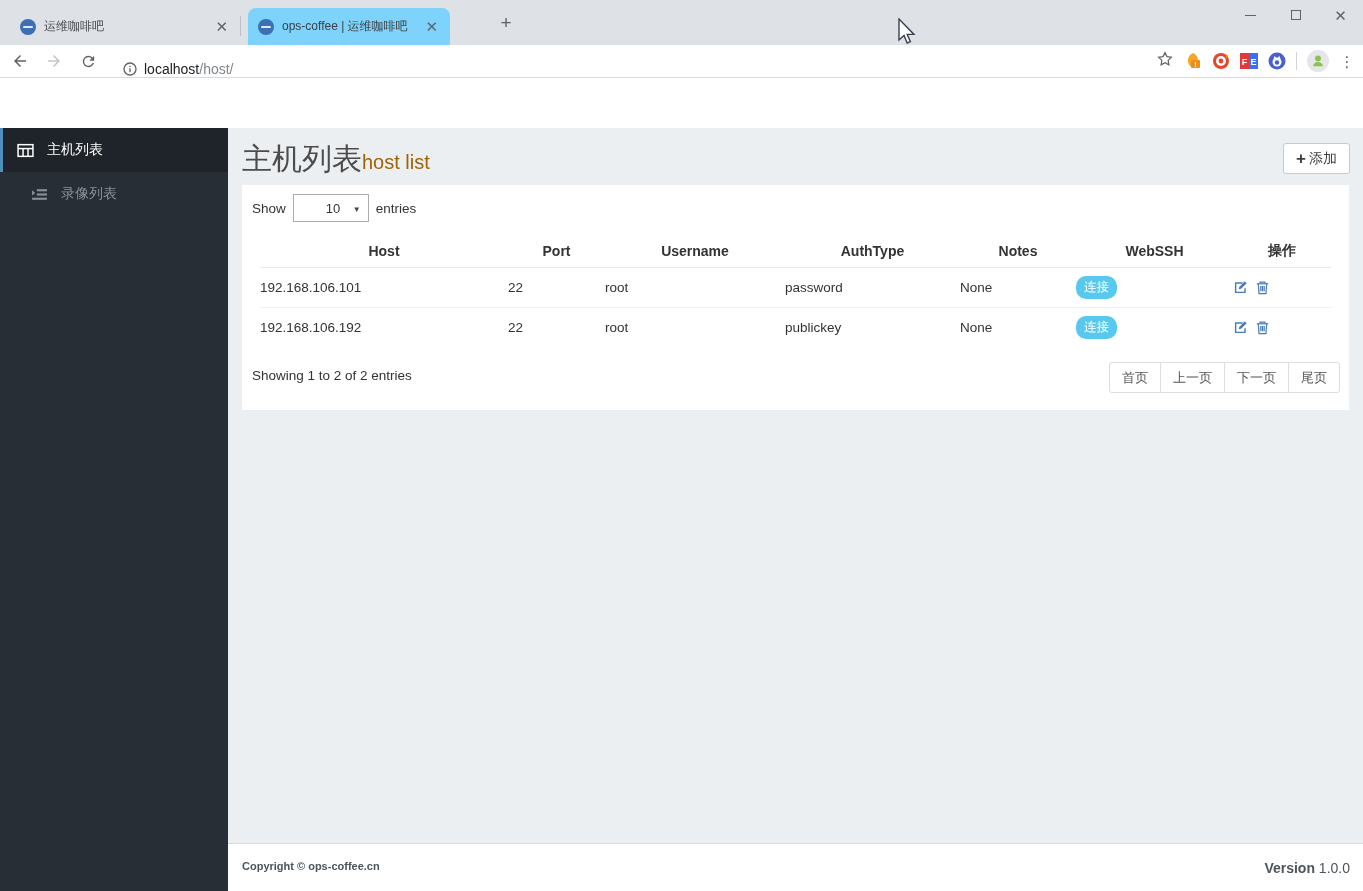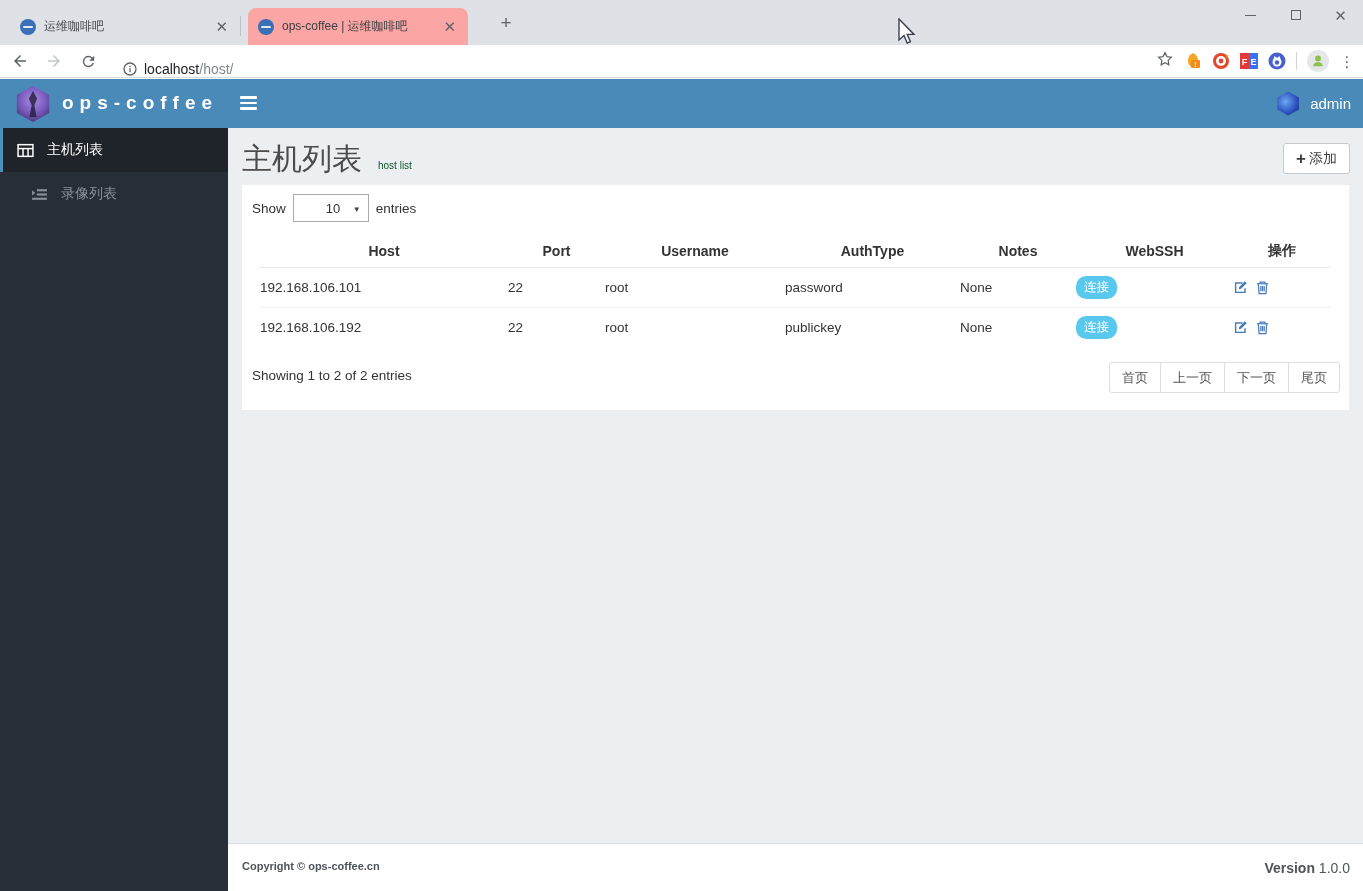--- a/index.html
+++ b/index.html
@@ -4,21 +4,21 @@
 <style>
   * { margin:0; padding:0; box-sizing:border-box; }
   html,body { width:1363px; height:891px; overflow:hidden; }
   body { font-family:"Liberation Sans","DejaVu Sans",sans-serif; background:#fff; position:relative; }
   .screen { position:absolute; inset:0; width:1363px; height:891px; }
 
   
   .tabstrip { position:absolute; left:0; top:0; width:100%; height:45px; background:#dee1e6; }
   .tab { position:absolute; top:8px; height:37px; display:flex; align-items:center; padding:0 8px 0 10px; font-size:12px; color:#45494d; }
   .tab.inactive { left:10px; width:230px; }
-  .tab.active { left:248px; width:220px; background:#fca5a5; border-radius:8px 8px 0 0; color:#3c4043; }
+  .tab.active { left:248px; width:202px; background:#7dd3fc; border-radius:8px 8px 0 0; color:#3c4043; }
   .tab-sep { position:absolute; left:240px; top:16px; width:1px; height:20px; background:#9aa0a6; opacity:.5; }
   .favicon { width:16px; height:16px; border-radius:50%; background:#3b6fb6; margin-right:8px; flex:0 0 16px; position:relative; }
   .favicon::after { content:""; position:absolute; left:3px; top:7px; width:10px; height:2.5px; background:rgba(255,255,255,.85); border-radius:1px; }
   .tab-title { flex:1; white-space:nowrap; overflow:hidden; }
   .tab-close { color:#5f6368; font-size:15px; line-height:1; padding:2px 4px; }
   .newtab { position:absolute; left:494px; top:12px; width:24px; height:24px; color:#5f6368; font-size:19px; line-height:22px; text-align:center; }
   .win-controls { position:absolute; right:0; top:0; height:30px; display:flex; }
   .win-btn { width:45px; height:30px; display:flex; align-items:center; justify-content:center; color:#5f6368; }
   .win-min-glyph { width:11px; height:1px; background:#5f6368; display:block; }
   .win-max-glyph { width:10px; height:10px; border:1px solid #5f6368; display:block; }
@@ -54,21 +54,21 @@
 
   
   .sidebar { position:absolute; left:0; top:128px; width:228px; height:763px; background:#272e36; }
   .side-item { height:44px; display:flex; align-items:center; padding-left:31px; color:#8a9199; font-size:14px; cursor:default; }
   .side-item .s-ic { width:17px; height:17px; margin-right:13px; flex:0 0 17px; }
   .side-item.active { background:#1e2429; border-left:3px solid #4e8fbe; padding-left:14px; color:#fff; }
 
   
   .main { position:absolute; left:228px; top:128px; width:1135px; height:763px; background:#eceff2; }
   .page-title { position:absolute; left:14px; top:11px; font-size:30px; color:#4c4c4c; font-weight:400; }
-  .page-sub { font-size:10px; color:#14532d; font-weight:400; margin-left:16px; }
+  .page-sub { font-size:20px; color:#a16207; font-weight:400; margin-left:0; }
   .add-btn { position:absolute; right:13px; top:15px; height:31px; padding:0 12px; background:#fff; border:1px solid #c9c9c9; border-radius:3px; display:flex; align-items:center; font-size:14px; color:#3d3d3d; }
   .add-plus { font-weight:bold; font-size:17px; margin-right:3px; line-height:1; }
 
   .card { position:absolute; left:14px; top:57px; width:1107px; height:225px; background:#fff; }
   .show-ctrl { position:absolute; left:10px; top:9px; display:flex; align-items:center; font-size:13.5px; color:#333; }
   .fake-select { width:76px; height:28px; border:1px solid #ababab; margin:0 7px; display:flex; align-items:center; font-size:13px; color:#333; background:#fff; position:relative; padding-left:32px; }
   .fake-select .sel-arrow { position:absolute; right:7px; top:10px; font-size:8px; color:#444; }
   .search-ctrl { position:absolute; right:7px; top:9px; display:flex; align-items:center; font-size:13.5px; color:#333; }
   .search-input { width:137px; height:28px; border:1px solid #ababab; margin-left:7px; font-size:13px; padding:0 6px; outline:none; background:#fff; }
 
@@ -195,33 +195,20 @@
       <span class="profile-avatar">
         <svg width="14" height="14" viewBox="0 0 16 16">
           <circle cx="8" cy="5" r="3.4" fill="#8bc34a"></circle>
           <path d="M2.5 14c0-3 2.4-5 5.5-5s5.5 2 5.5 5z" fill="#8bc34a"></path>
         </svg>
       </span>
       <span class="dots">⋮</span>
     </div>
   </div>
 
-  <div class="app-header">
-    <div class="logo-hex"></div>
-    <div class="brand">ops-coffee</div>
-    <div class="hamburger">
-        <span></span>
-        <span></span>
-        <span></span>
-      </div>
-    <div class="hdr-user">
-      <span class="user-hex"></span>
-      <span class="user-name">admin</span>
-    </div>
-  </div>
 
   <div class="sidebar">
     <div class="side-item active">
       <span class="s-ic">
         <svg width="17" height="17" viewBox="0 0 16 16" fill="none" stroke="currentColor" stroke-width="1.4">
           <rect x="1" y="2.5" width="14" height="11"></rect>
           <line x1="1" y1="6.2" x2="15" y2="6.2"></line>
           <line x1="5.7" y1="6.2" x2="5.7" y2="13.5"></line>
           <line x1="10.4" y1="6.2" x2="10.4" y2="13.5"></line>
         </svg>

